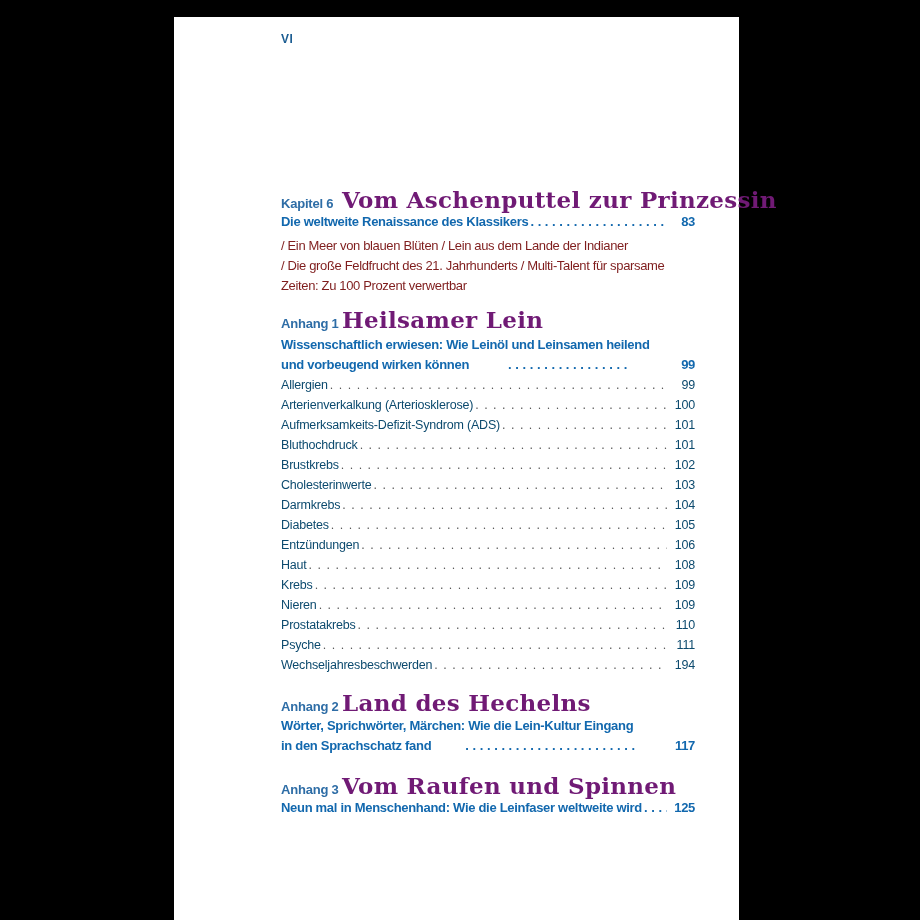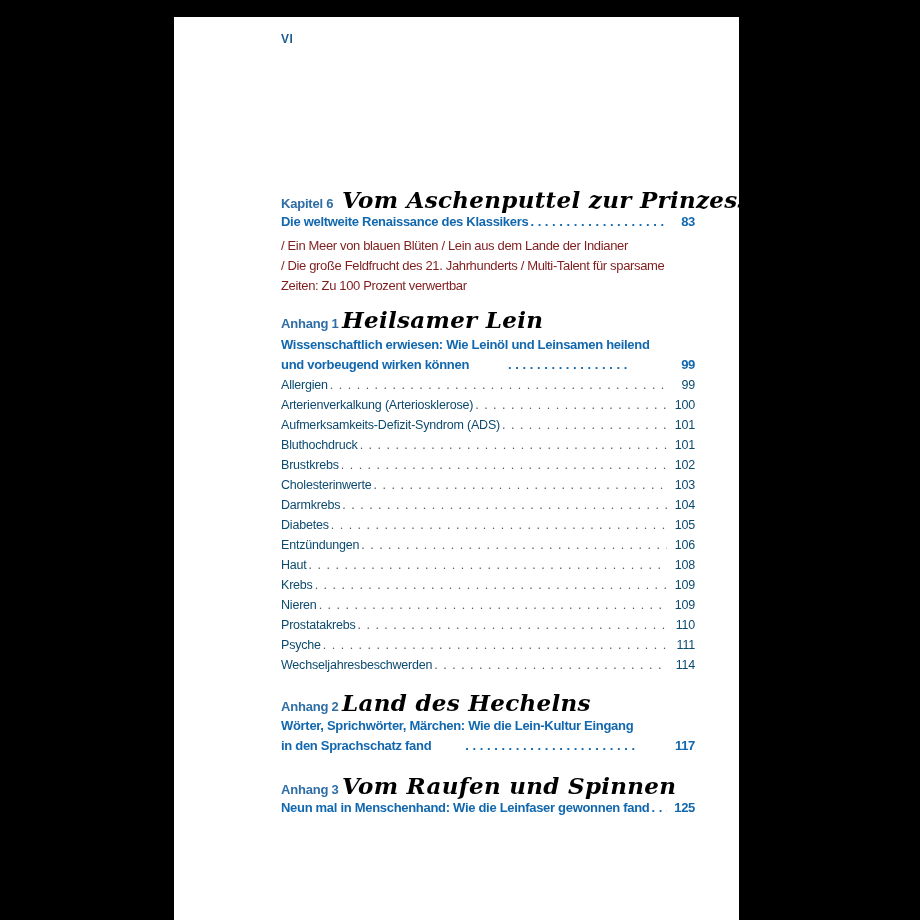--- a/index.html
+++ b/index.html
@@ -20,22 +20,22 @@
   }
 
   .heading{
     position:absolute;left:107px;display:flex;align-items:baseline;white-space:nowrap;
     line-height:30px;
   }
   .sec-label{
     flex:0 0 61px;font-size:13px;font-weight:700;color:#2e6da6;letter-spacing:-0.2px;
   }
   .sec-title{
-    font-family:"DejaVu Serif",serif;font-style:italic;font-weight:600;
-    font-size:23px;color:#000000;letter-spacing:0.3px;
+    font-family:"DejaVu Serif",serif;font-weight:600;
+    font-size:23px;color:#701a75;letter-spacing:0.3px;
   }
 
   .row{
     position:absolute;left:107px;width:414px;display:flex;align-items:baseline;
     line-height:20px;white-space:nowrap;
   }
   .bold-row{font-size:13px;font-weight:700;color:#1268ae;letter-spacing:-0.3px;}
   .item-row{font-size:12.5px;color:#0c4a6e;letter-spacing:-0.2px;}
 
   .leader{
@@ -173,21 +173,21 @@
       <span class="num">110</span>
     </div>
     <div class="row item-row">
       <span>Psyche</span>
       <span class="leader gray-leader"></span>
       <span class="num">111</span>
     </div>
     <div class="row item-row">
       <span>Wechseljahresbeschwerden</span>
       <span class="leader gray-leader"></span>
-      <span class="num">114</span>
+      <span class="num">194</span>
     </div>
   </div>
 
   <div class="heading b-a2-head">
     <span class="sec-label">Anhang 2</span>
     <span class="sec-title">Land des Hechelns</span>
   </div>
   <div class="row bold-row b-a2-sub1">
     <span>Wörter, Sprichwörter, Märchen: Wie die Lein-Kultur Eingang</span>
   </div>
@@ -195,20 +195,20 @@
     <span>in den Sprachschatz fand</span>
     <span class="leader blue-leader"></span>
     <span class="num">117</span>
   </div>
 
   <div class="heading b-a3-head">
     <span class="sec-label">Anhang 3</span>
     <span class="sec-title">Vom Raufen und Spinnen</span>
   </div>
   <div class="row bold-row b-a3-entry">
-    <span>Neun mal in Menschenhand: Wie die Leinfaser gewonnen fand</span>
+    <span>Neun mal in Menschenhand: Wie die Leinfaser weltweite wird</span>
     <span class="leader blue-leader"></span>
     <span class="num">125</span>
   </div>
 
   <div class="edge edge-l"></div>
   <div class="edge edge-r"></div>
 </div>
 
 </body></html>

